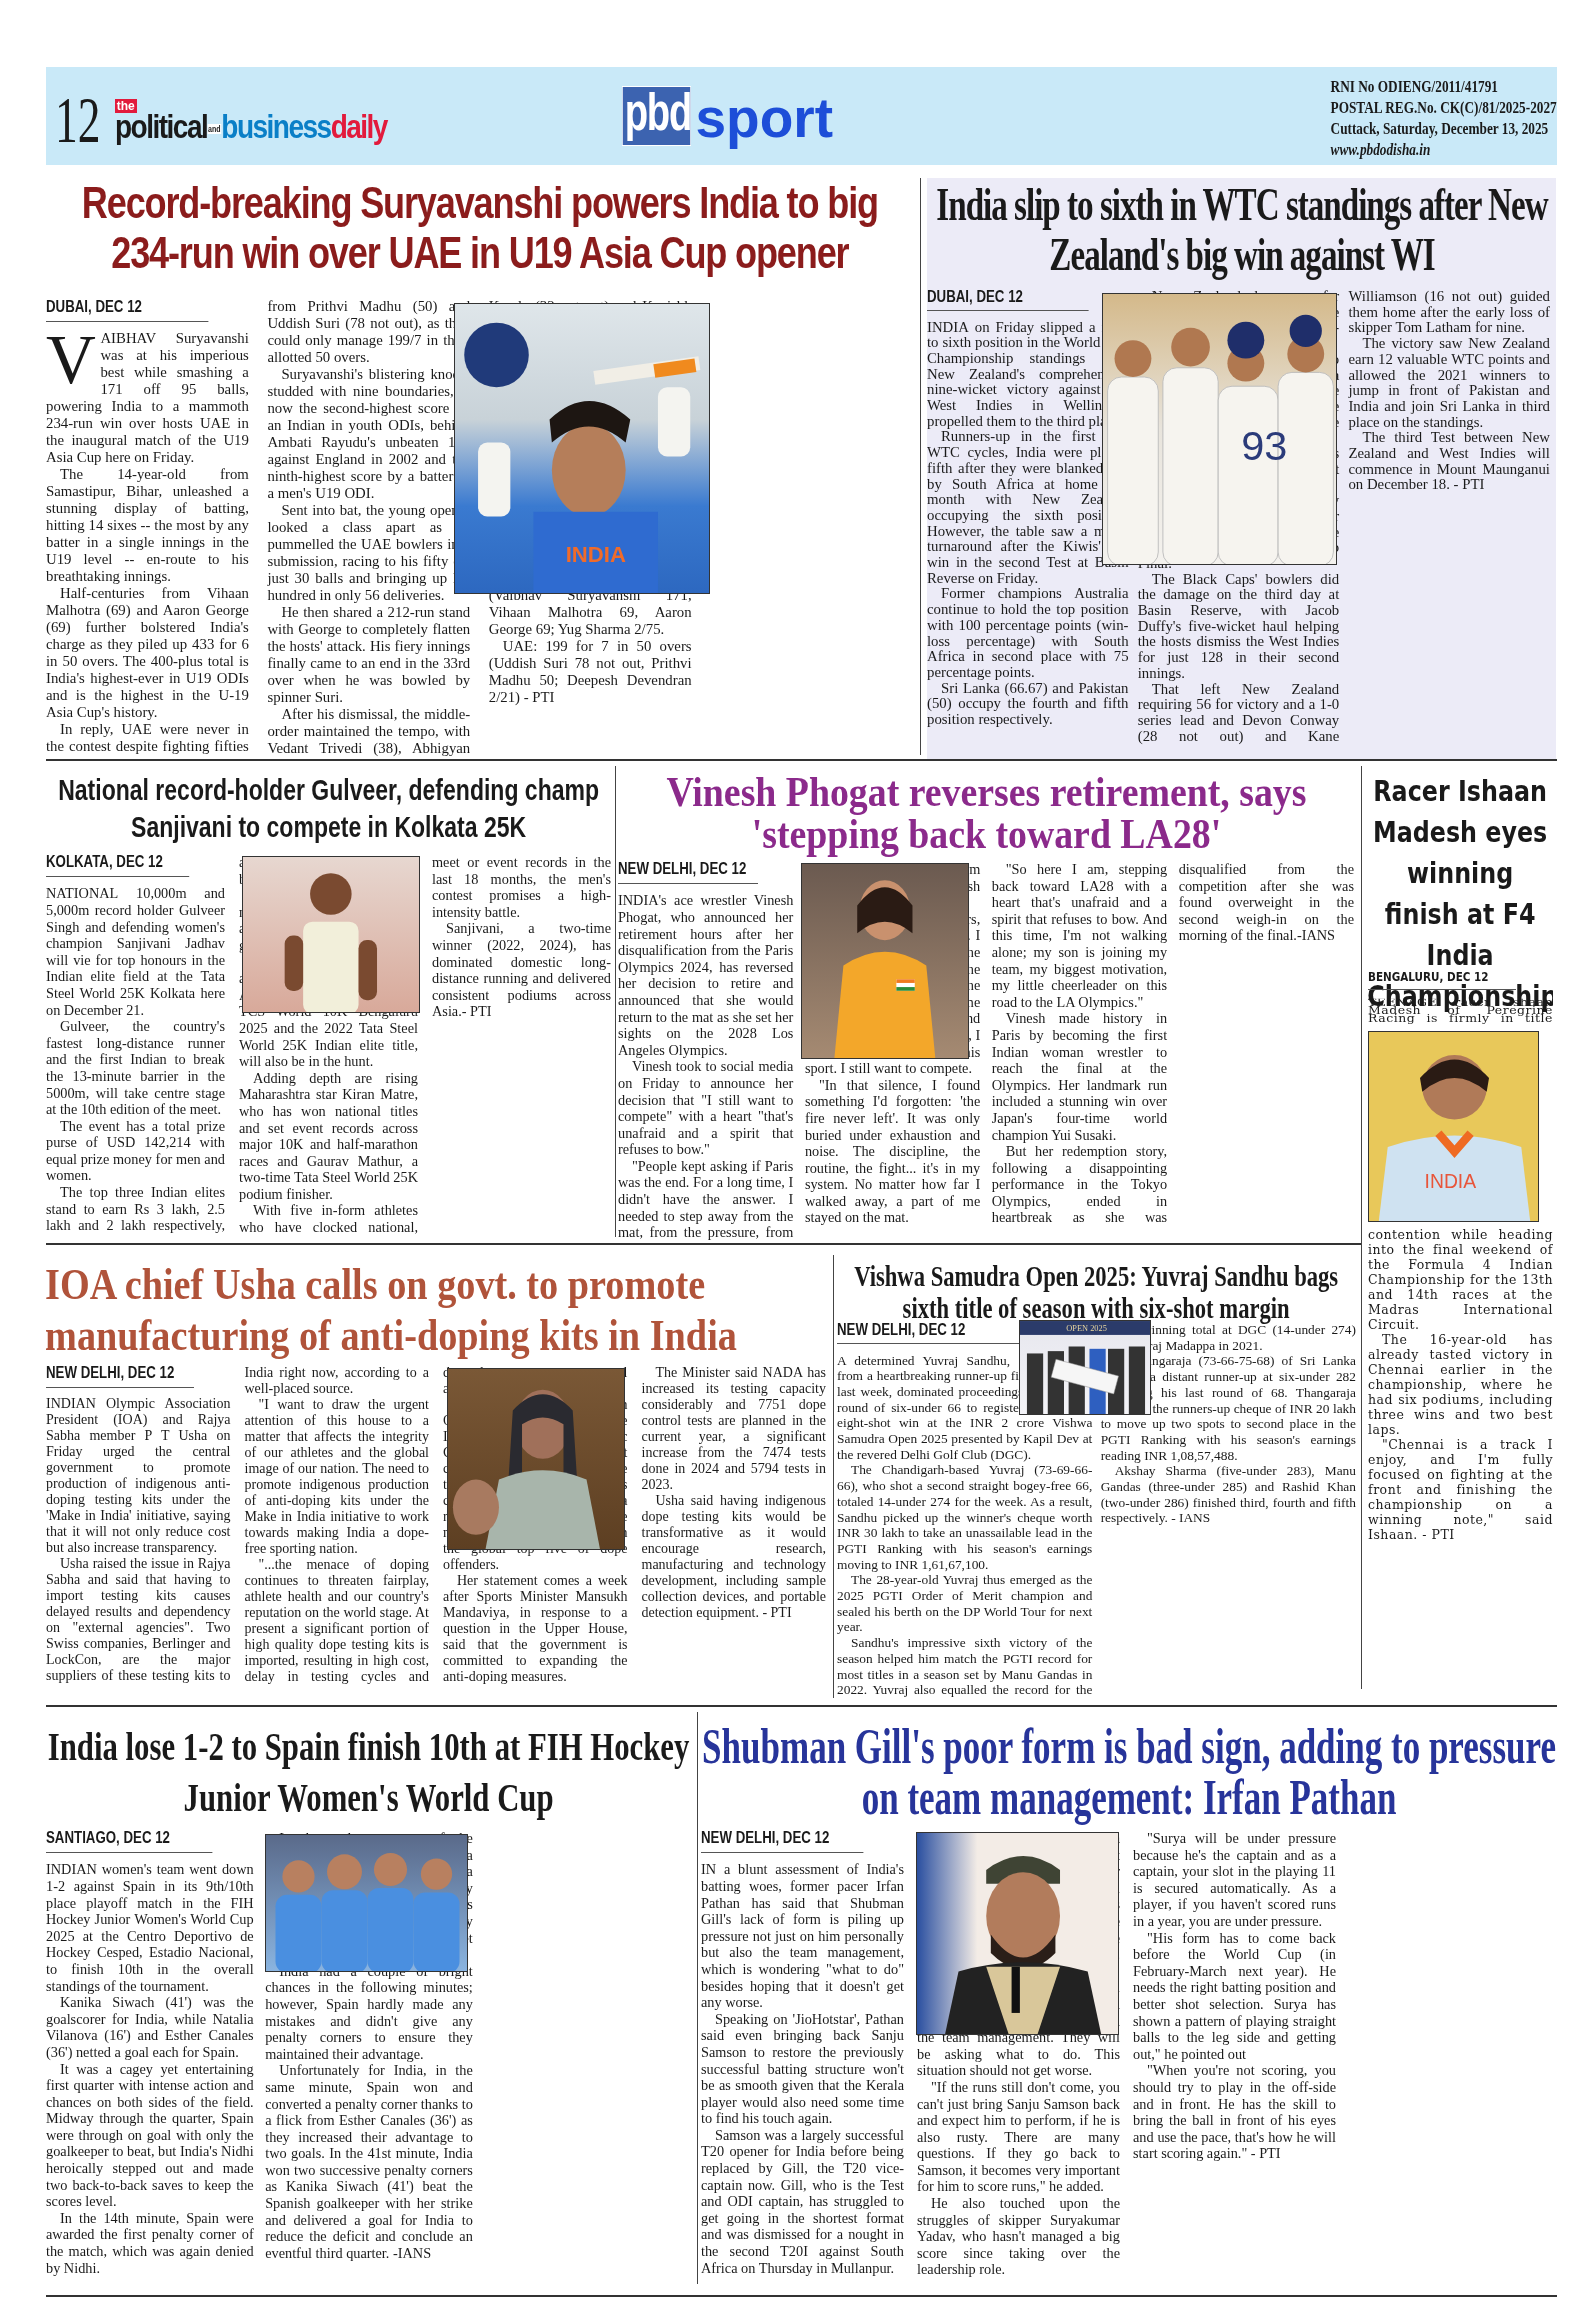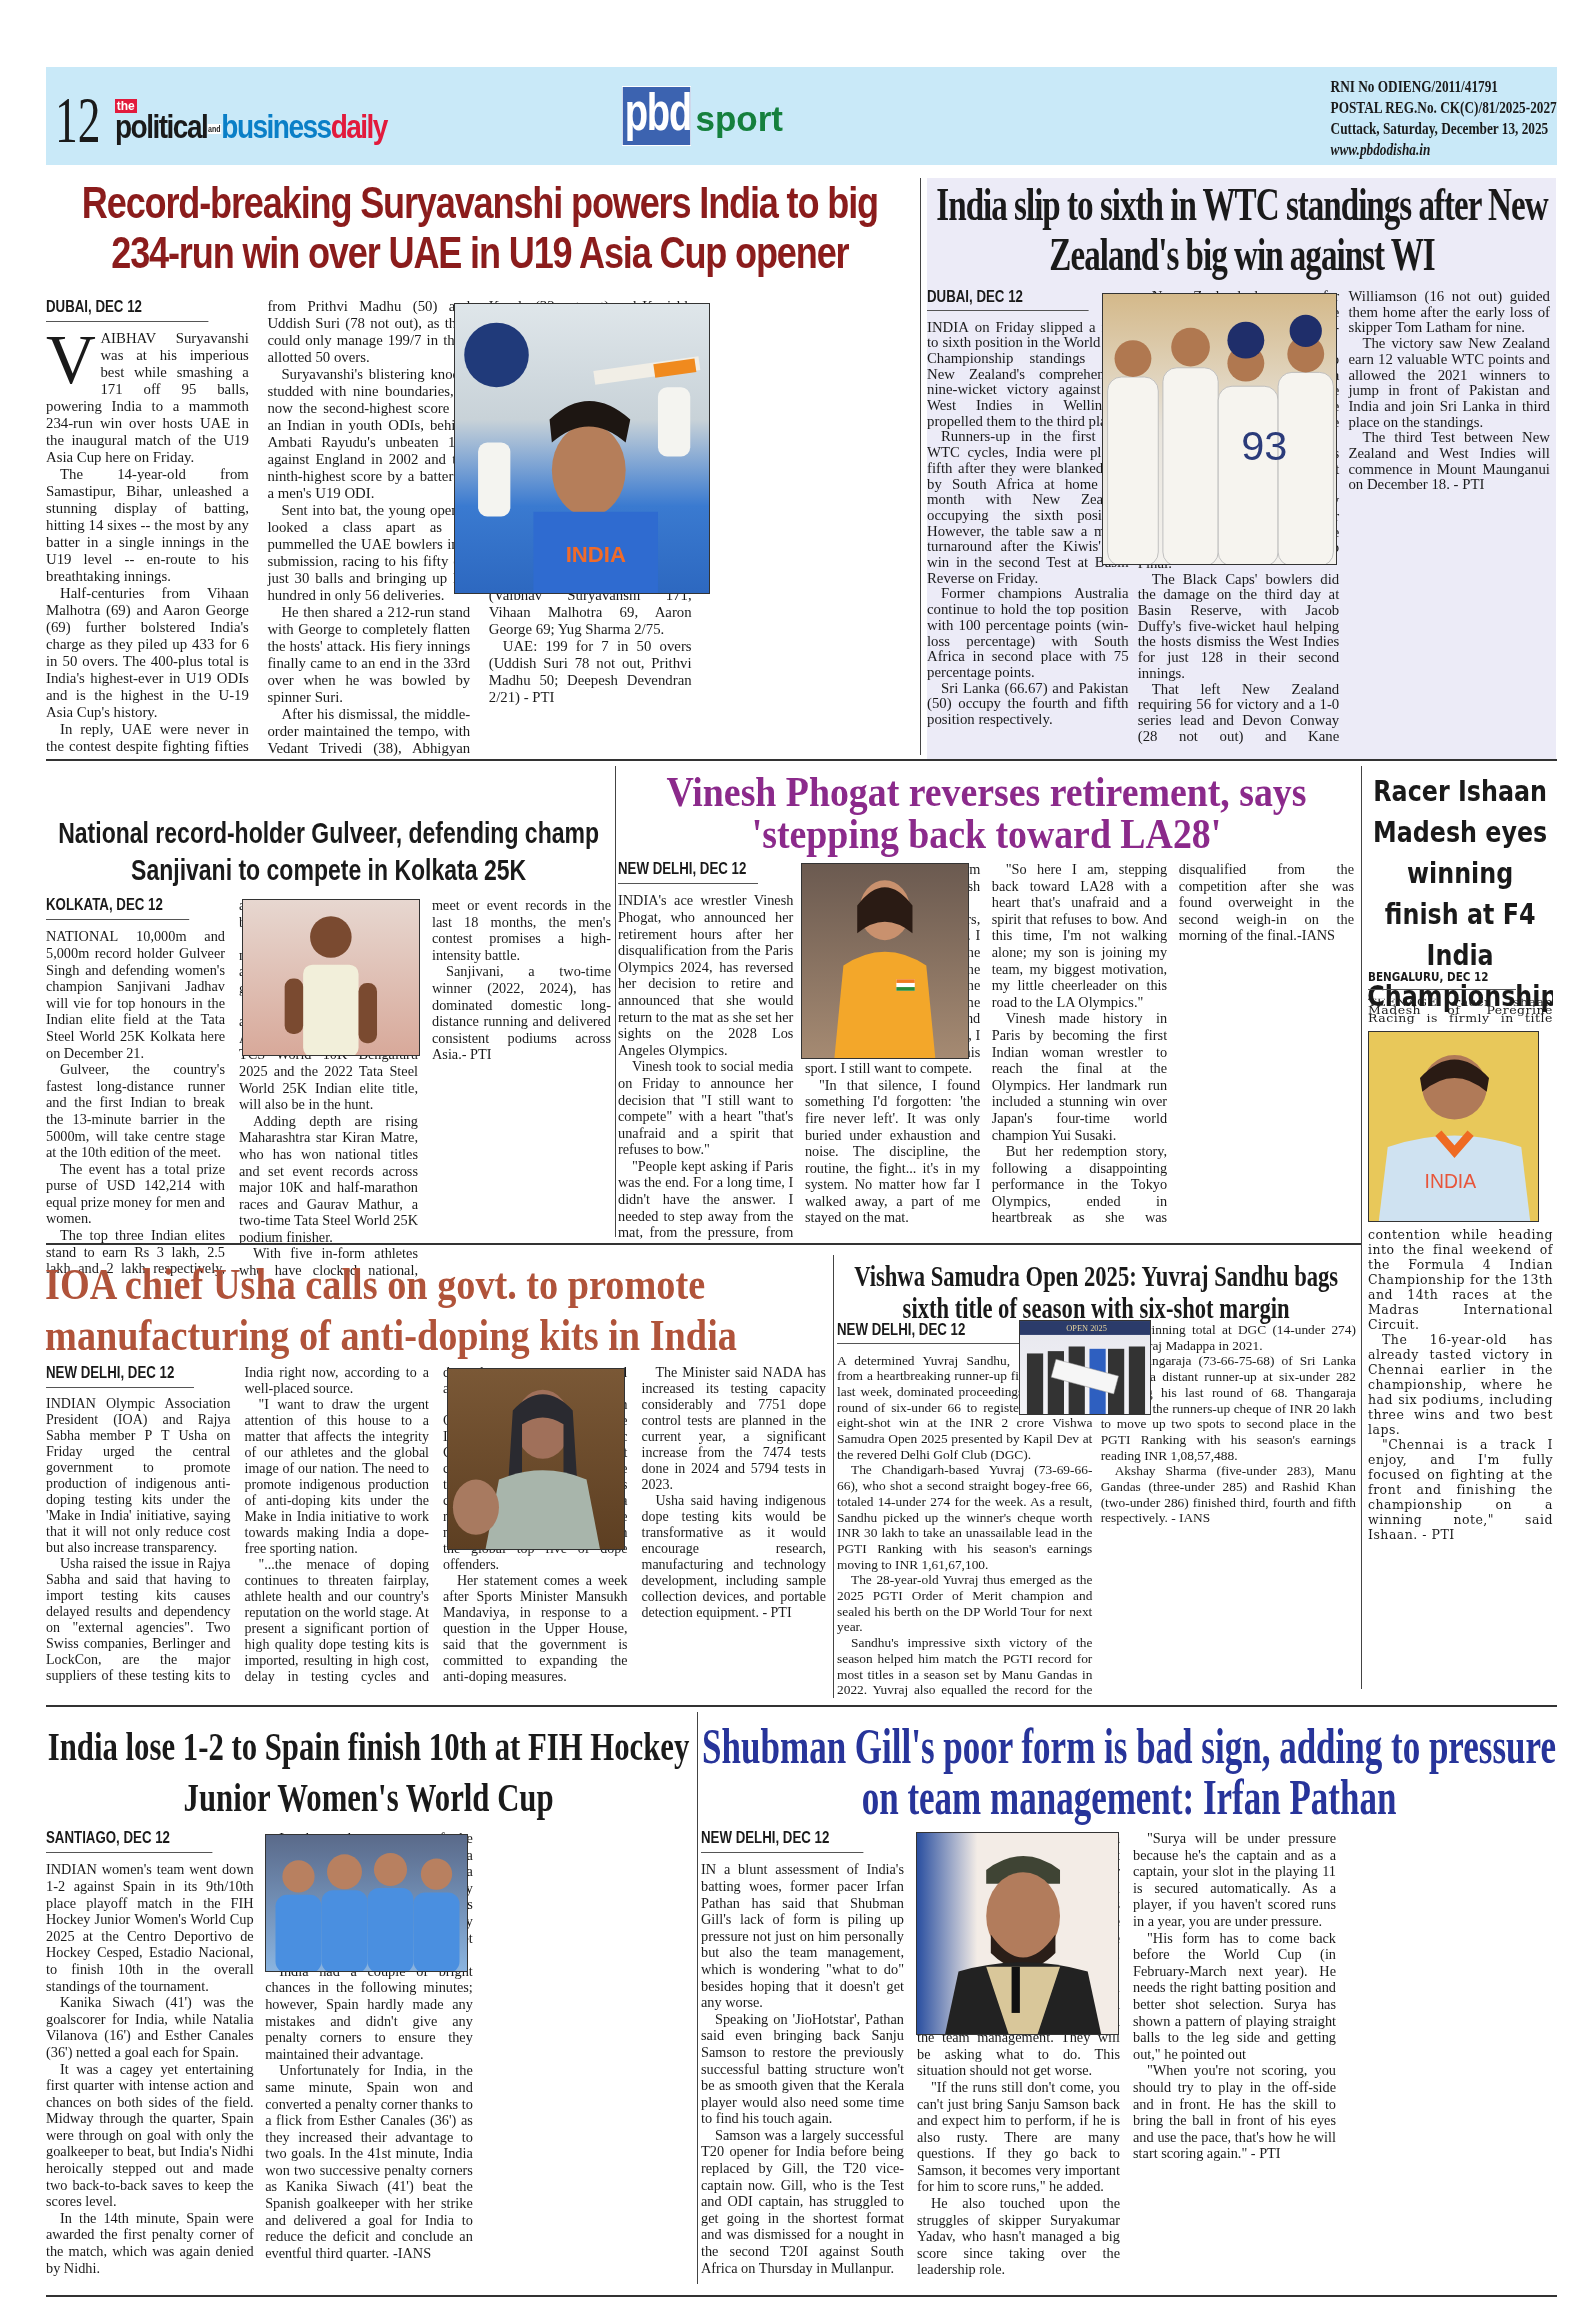--- a/index.html
+++ b/index.html
@@ -10,21 +10,21 @@
   .page-no { position: absolute; left: 9.2px; top: 28px; font-family: "Liberation Serif", serif; font-size: 65px; line-height: 51px; color: #1a1a1a; transform: scaleX(0.7); transform-origin: left top; }
   .logo { position: absolute; left: 69px; top: 32px; }
   .logo .the { position: absolute; left: 0; top: 0; background: #e21a3c; color: #fff; font-family: "Liberation Sans", sans-serif; font-weight: bold; font-size: 12px; padding: 0 1.8px; line-height: 14px; }
   .logo .name { position: absolute; left: 0; top: 12px; white-space: nowrap; font-family: "Liberation Sans", sans-serif; font-weight: bold; font-size: 33px; letter-spacing: -1.8px; line-height: 32px; transform: scaleX(0.85); transform-origin: left top; }
   .logo .p1 { color: #1a1a1a; }
   .logo .and { font-size: 8.3px; background: #fff; color: #1a1a1a; letter-spacing: 0; vertical-align: middle; padding: 0 0.9px; }
   .logo .p2 { color: #0a7fc7; }
   .logo .p3 { color: #e21a3c; }
   .brand { position: absolute; left: 576px; top: 18.5px; display: flex; align-items: flex-end; }
   .pbd-box { background: #3c63b0; border: 1.8px solid #fff; color: #fff; font-family: "Liberation Sans", sans-serif; font-weight: bold; font-size: 51px; line-height: 51px; padding: 0 2.8px; letter-spacing: -1.8px; transform: scaleX(0.75); transform-origin: left center; width: 92px; height: 60px; }
-  .sport { margin-left: -18.5px; font-family: "Liberation Sans", sans-serif; font-weight: bold; font-size: 35px; color: #15803d; line-height: 55px; }
+  .sport { margin-left: -18.5px; font-family: "Liberation Sans", sans-serif; font-weight: bold; font-size: 55px; color: #1d4ed8; line-height: 55px; }
   .reg { position: absolute; right: 0; top: 9.2px; text-align: left; font-family: "Liberation Serif", serif; font-weight: bold; color: #1a1a1a; line-height: 21px; }
   .reg div { font-size: 16.6px; transform: scaleX(0.8); transform-origin: right center; }
   .reg .site { font-style: italic; }
 
   .article { position: absolute; overflow: hidden; }
   .headline { text-align: center; line-height: 1.05; transform-origin: center top; }
   .dateline { font-family: "Liberation Sans", sans-serif; font-weight: bold; font-size: 16.6px; padding-bottom: 5.5px; border-bottom: 0.9px solid #555; margin-bottom: 8.3px; transform: scaleX(0.8); transform-origin: left center; white-space: nowrap; }
   .cols { column-gap: 18.5px; column-fill: auto; text-align: justify; font-size: 15.7px; line-height: 19px; hyphens: auto; }
   .cols p { text-indent: 14px; }
   .cols p.lead { text-indent: 0; }
@@ -130,21 +130,21 @@
           <circle cx="310" cy="100" r="40"></circle>
           <circle cx="440" cy="80" r="35"></circle>
         </g>
       <text x="300" y="360" font-family="Liberation Sans, sans-serif" font-size="90" fill="#2b3b7a">93</text>
     </svg>
   </div>
 </article>
 
 <div class="rule-h" style="left:46px; top:759px; width:1511px;"></div>
 
-<article class="article" style="left:46px; top:766px; width:565px; height:475px;margin-top:43px;">
+<article class="article" style="left:46px; top:766px; width:565px; height:475px;">
   <h1 class="headline" style="font-family:'Liberation Sans',sans-serif; color:#1a1a1a; font-size:29.5px; line-height:37px; height:85px; transform:scaleX(0.78); width:128%; margin-left:-14%; padding-top:4.6px;">National record-holder Gulveer, defending champ Sanjivani to compete in Kolkata 25K</h1>
   <div style="position:absolute; left:0; top:88px; width:565px; height:388px;">
     <div class="cols" style="column-count:3; height:388px; font-size:14.3px; line-height:16.6px; column-gap:14px; font-family:'Liberation Serif',serif;">
       <div class="dateline">KOLKATA, DEC 12</div>
       <p class="lead"><span class="sc">NATIONAL</span><span> 10,000m and 5,000m record holder Gulveer Singh and defending women's champion Sanjivani Jadhav will vie for top honours in the Indian elite field at the Tata Steel World 25K Kolkata here on December 21.</span></p>
       <p>Gulveer, the country's fastest long-distance runner and the first Indian to break the 13-minute barrier in the 5000m, will take centre stage at the 10th edition of the meet.</p>
       <p>The event has a total prize purse of USD 142,214 with equal prize money for men and women.</p>
       <p>The top three Indian elites stand to earn Rs 3 lakh, 2.5 lakh and 2 lakh respectively, along with an event record bonus of Rs 1 lakh</p>
       <p>The men's field also features multiple National champion and 2023 Tata Steel World gold medallist Sawan Barwal.</p>
       <p>Reigning national 5000m and 10,000m champion Abhishek Pal, winner of the TCS World 10K Bengaluru 2025 and the 2022 Tata Steel World 25K Indian elite title, will also be in the hunt.</p>

